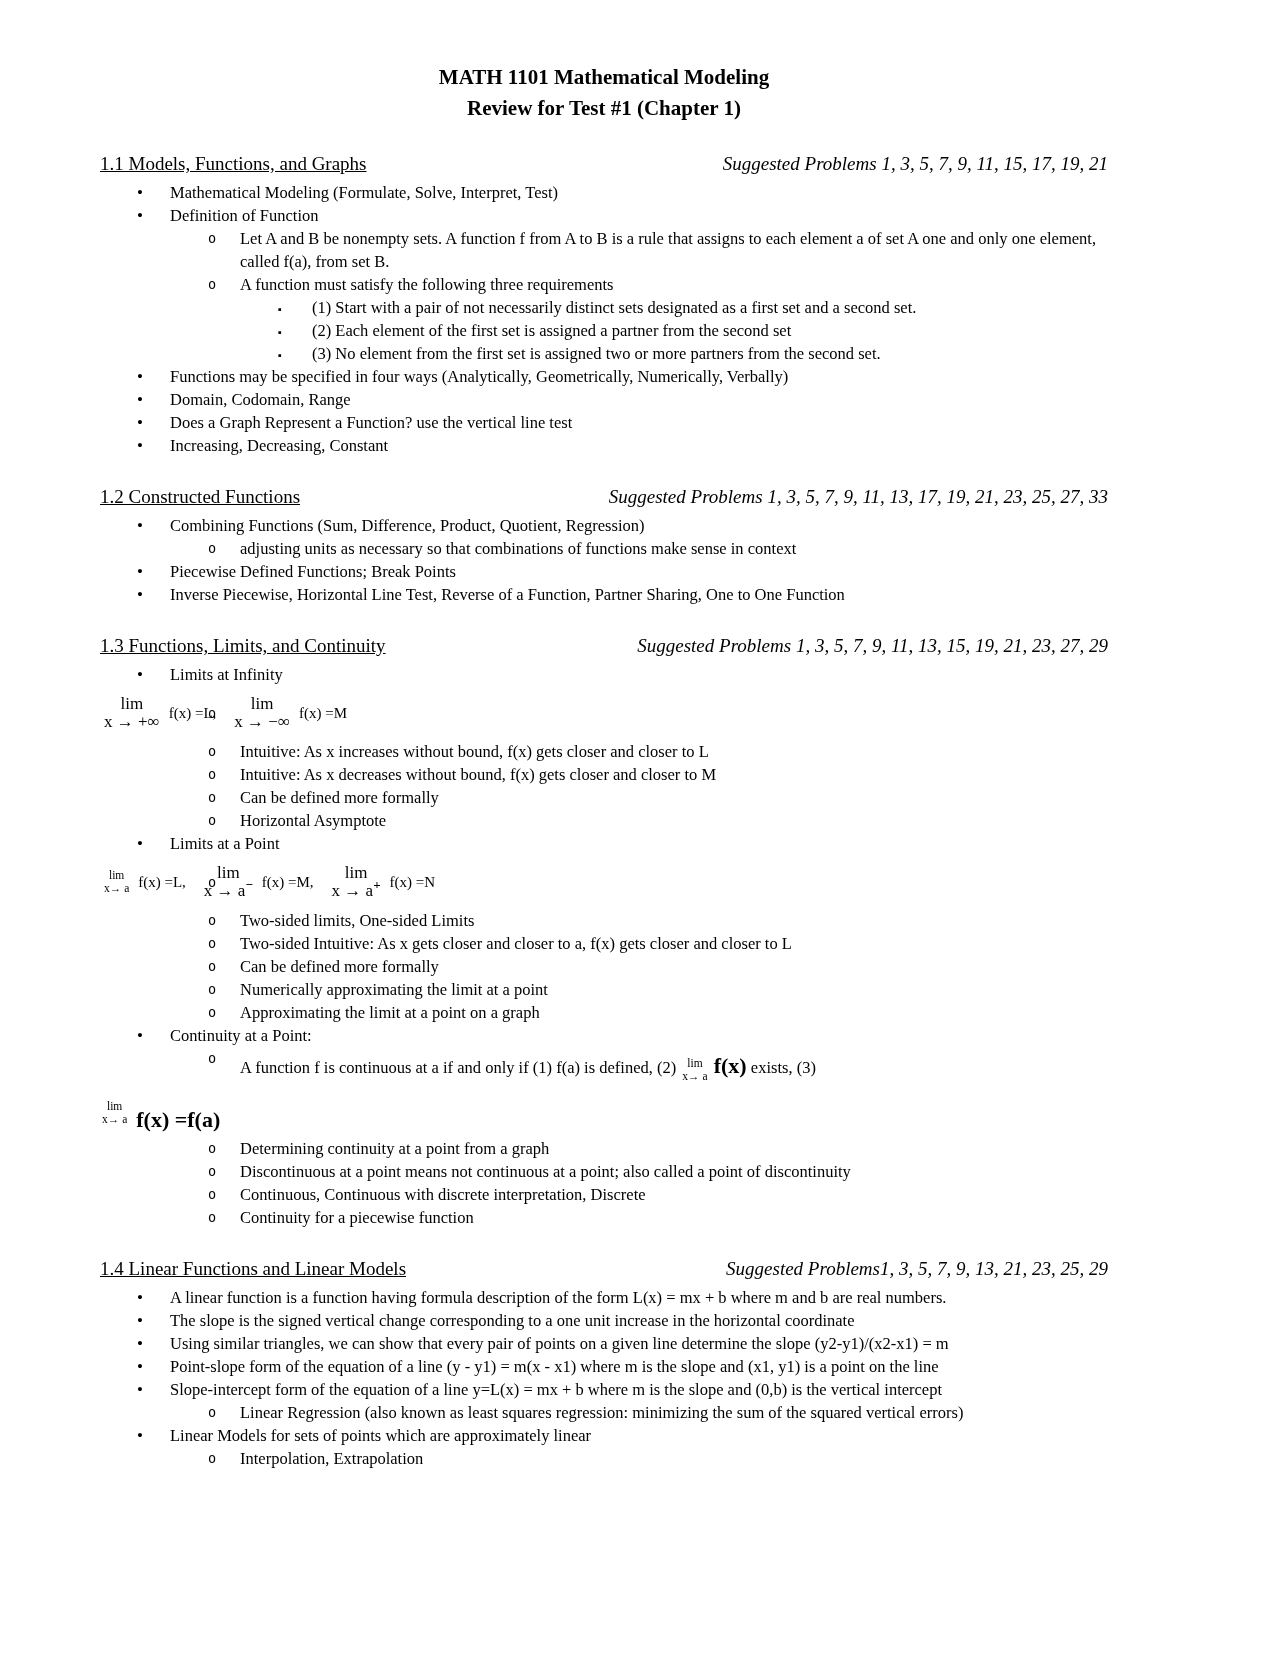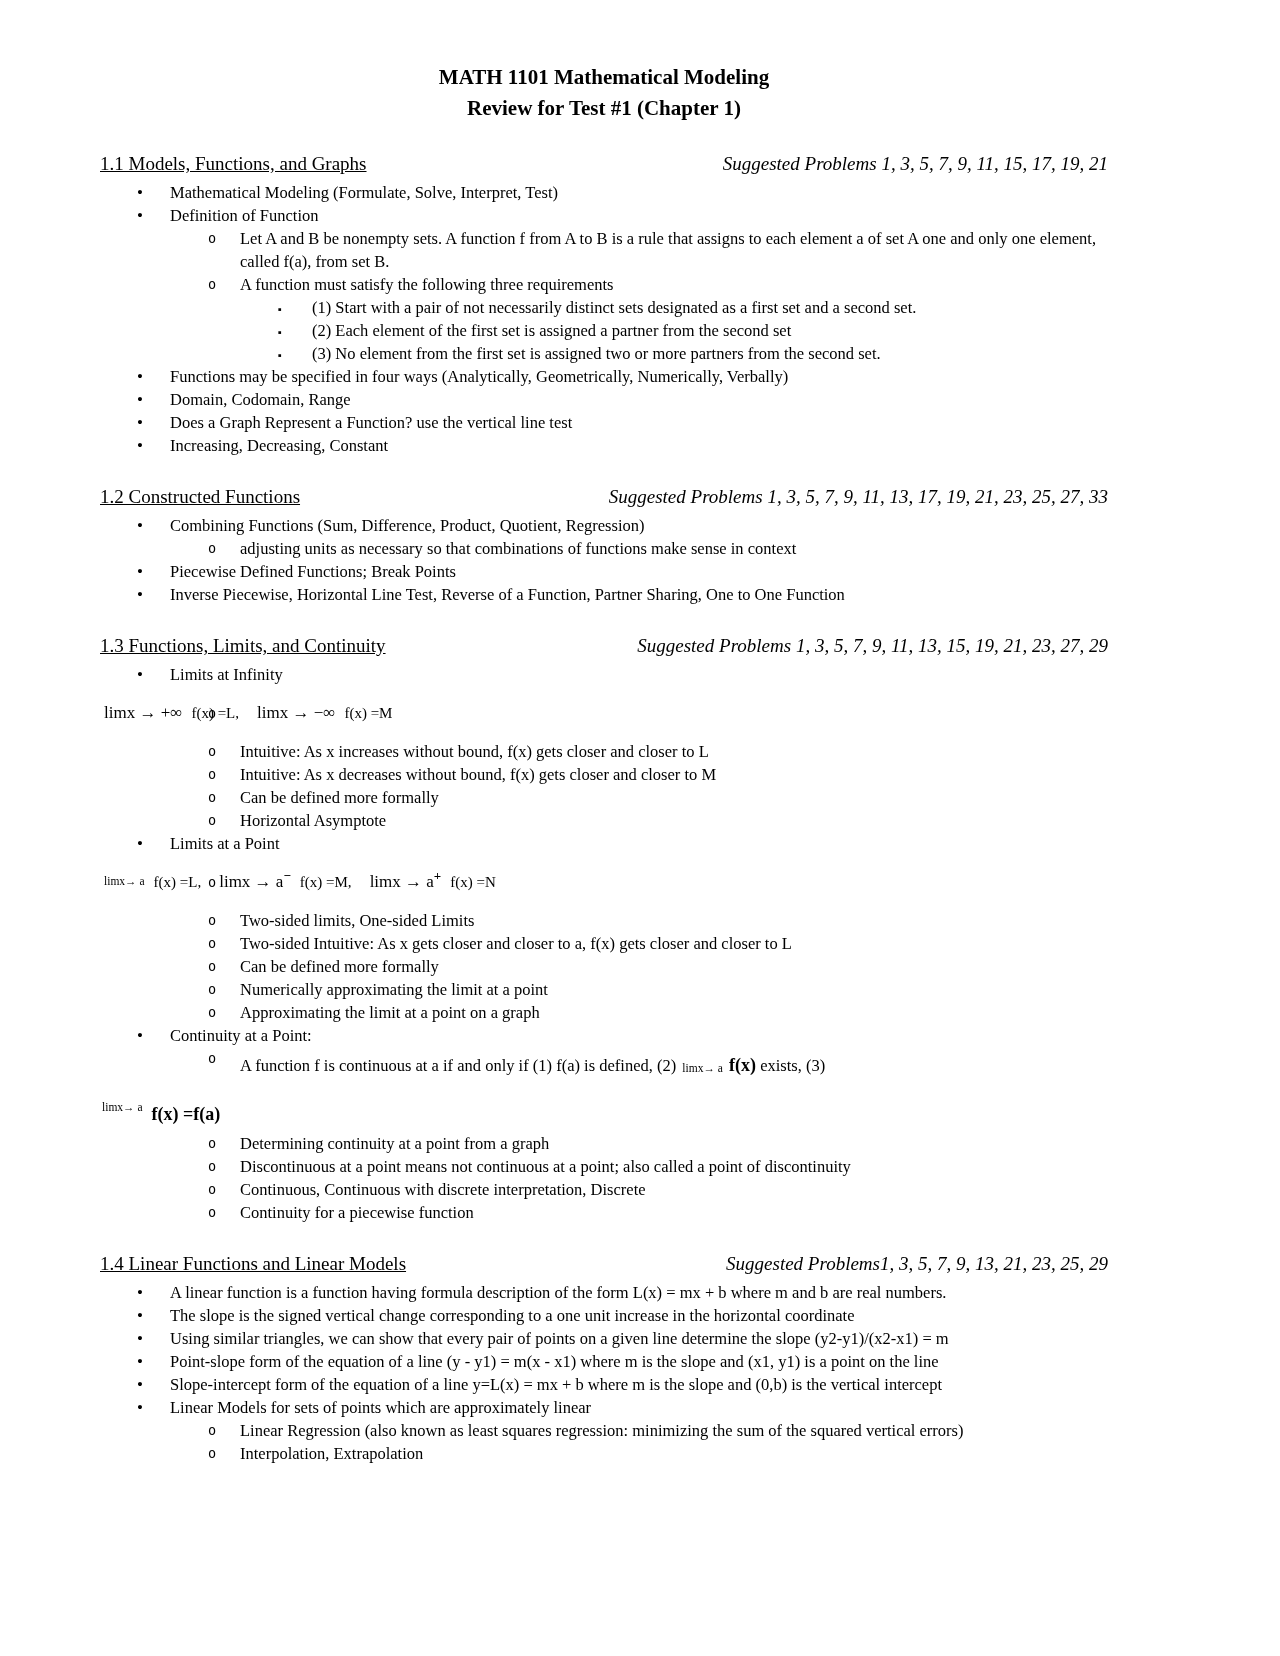--- a/index.html
+++ b/index.html
@@ -22,27 +22,27 @@
   .mk{position:absolute;top:0;}
   .lv1>.mk{left:37px;}
   .lv1>.mk::before{content:"\2022";font-size:17px;}
   .lv2>.mk{left:108px;font-family:"DejaVu Sans Mono",monospace;font-size:13.5px;}
   .lv2>.mk::before{content:"o";}
   .lv3>.mk{left:178px;}
   .lv3>.mk::before{content:"\25AA";font-size:11px;}
   
   .mathline{display:flex;align-items:center;min-height:54px;padding:1px 0;}
   .mathline>.mk{top:50%;transform:translateY(-50%);}
-  .limstack{display:inline-flex;flex-direction:row;align-items:center;line-height:1.08;margin:0 4px;}
+  .limstack{display:inline-flex;flex-direction:column;align-items:center;line-height:1.08;margin:0 4px;}
   .limstack .t{font-size:17px;}
   .limstack .b{font-size:17px;white-space:nowrap;}
   .limstack.sm .t,.limstack.sm .b{font-size:11.5px;line-height:1.15;}
   .limstack.inl{vertical-align:middle;position:relative;top:1px;margin:0 2px;}
   .mexpr{font-size:15px;margin:0 14px 0 5px;white-space:nowrap;}
-  .mbold{font-weight:bold;font-size:18px;margin-top:12px;}
+  .mbold{font-weight:bold;font-size:22px;margin-top:12px;}
   .msign{font-weight:bold;font-size:13px;vertical-align:super;line-height:0;}
   .cdef{padding-top:7px;padding-bottom:7px;}
   .cont-line{min-height:48px;}
   .cont-line .limstack{margin-left:2px;}
 </style>
 </head>
 <body>
 
 <div class="page">
 
@@ -161,18 +161,18 @@
   <div class="section">
     <div class="sec-head">
       <span class="sec-title">1.4 Linear Functions and Linear Models</span>
       <span class="sec-sugg">Suggested Problems1, 3, 5, 7, 9, 13, 21, 23, 25, 29</span>
     </div>
     <div class="li lv1"><span class="mk"></span><span>A linear function is a function having formula description of the form L(x) = mx + b where m and b are real numbers.</span></div>
     <div class="li lv1"><span class="mk"></span><span>The slope is the signed vertical change corresponding to a one unit increase in the horizontal coordinate</span></div>
     <div class="li lv1"><span class="mk"></span><span>Using similar triangles, we can show that every pair of points on a given line determine the slope (y2-y1)/(x2-x1) = m</span></div>
     <div class="li lv1"><span class="mk"></span><span>Point-slope form of the equation of a line (y - y1) = m(x - x1) where m is the slope and (x1, y1) is a point on the line</span></div>
     <div class="li lv1"><span class="mk"></span><span>Slope-intercept form of the equation of a line y=L(x) = mx + b where m is the slope and (0,b) is the vertical intercept</span></div>
+    <div class="li lv2"><span class="mk"></span><span>Linear Regression (also known as least squares regression: minimizing the sum of the squared vertical errors)</span></div>
     <div class="li lv1"><span class="mk"></span><span>Linear Models for sets of points which are approximately linear</span></div>
-    <div class="li lv2"><span class="mk"></span><span>Linear Regression (also known as least squares regression: minimizing the sum of the squared vertical errors)</span></div>
     <div class="li lv2"><span class="mk"></span><span>Interpolation, Extrapolation</span></div>
   </div>
 
 </div>
 
 </body></html>

